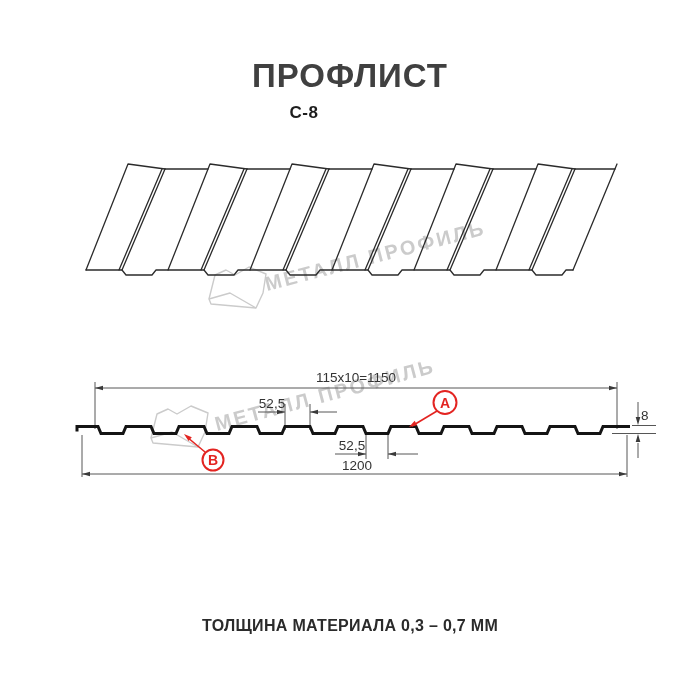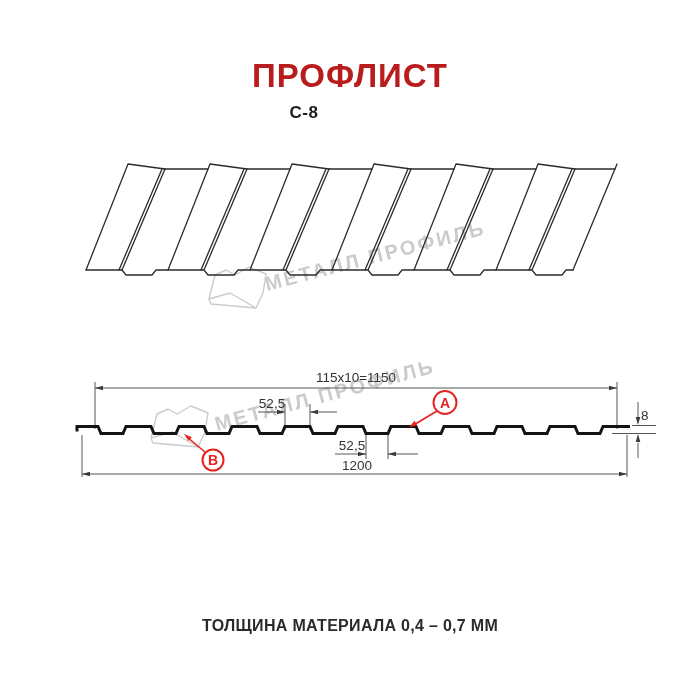--- a/index.html
+++ b/index.html
@@ -1,19 +1,19 @@
 <!DOCTYPE html>
 <html><head>
 <meta charset="utf-8">
 <style>
   html,body{margin:0;padding:0;background:#ffffff;}
   .page{position:relative;width:700px;height:700px;background:#ffffff;overflow:hidden;
         font-family:"Liberation Sans",sans-serif;}
   .title{position:absolute;top:57px;left:0;width:700px;text-align:center;
-         font-size:33px;font-weight:800;letter-spacing:1px;color:#b91c1c;}
+         font-size:33px;font-weight:800;letter-spacing:1px;color:#404040;}
   .subtitle{position:absolute;top:103px;left:0;width:608px;text-align:center;
          font-size:17px;font-weight:700;letter-spacing:0.5px;color:#1d1d1d;}
   .footer{position:absolute;top:617px;left:0;width:700px;text-align:center;
          font-size:16px;font-weight:700;letter-spacing:0.3px;color:#2b2b2b;}
   svg.drawing{position:absolute;left:0;top:0;width:700px;height:700px;}
   .sheet-line{stroke:#2b2b2b;stroke-width:1.3;fill:none;stroke-linejoin:round;stroke-linecap:round;}
   .profile-line{stroke:#141414;stroke-width:3;fill:none;stroke-linejoin:miter;}
   .dim-line{stroke:#565656;stroke-width:1;fill:none;}
   .dim-arrow{fill:#3a3a3a;stroke:none;}
   .dim-text{font-family:"Liberation Sans",sans-serif;font-size:13.5px;fill:#333333;}
@@ -139,14 +139,14 @@
       <g>
         <line class="marker-leader" x1="205" y1="452" x2="187" y2="437"></line>
         <polygon class="marker-arrow" points="184,434 191.8,437.2 188.6,441"></polygon>
         <circle class="marker-circle" cx="213" cy="460" r="10.5"></circle>
         <text class="marker-text" x="213" y="465" text-anchor="middle">В</text>
       </g>
 
     </g>
   </svg>
 
-  <div class="footer">ТОЛЩИНА МАТЕРИАЛА 0,4 – 0,7 ММ</div>
+  <div class="footer">ТОЛЩИНА МАТЕРИАЛА 0,3 – 0,7 ММ</div>
 </div>
 
 </body></html>

